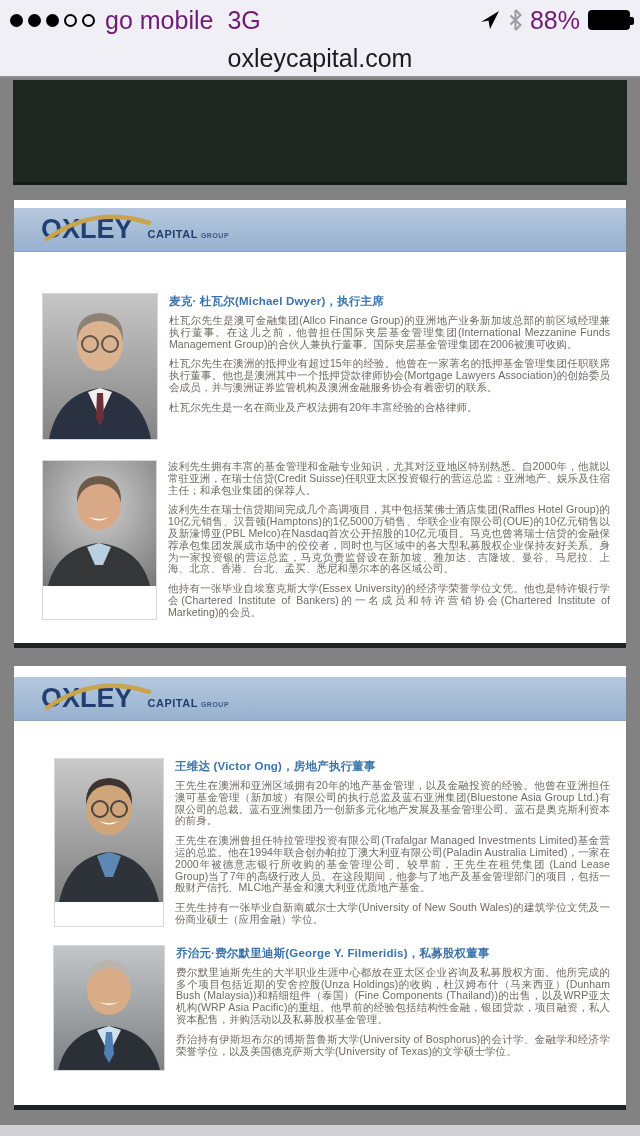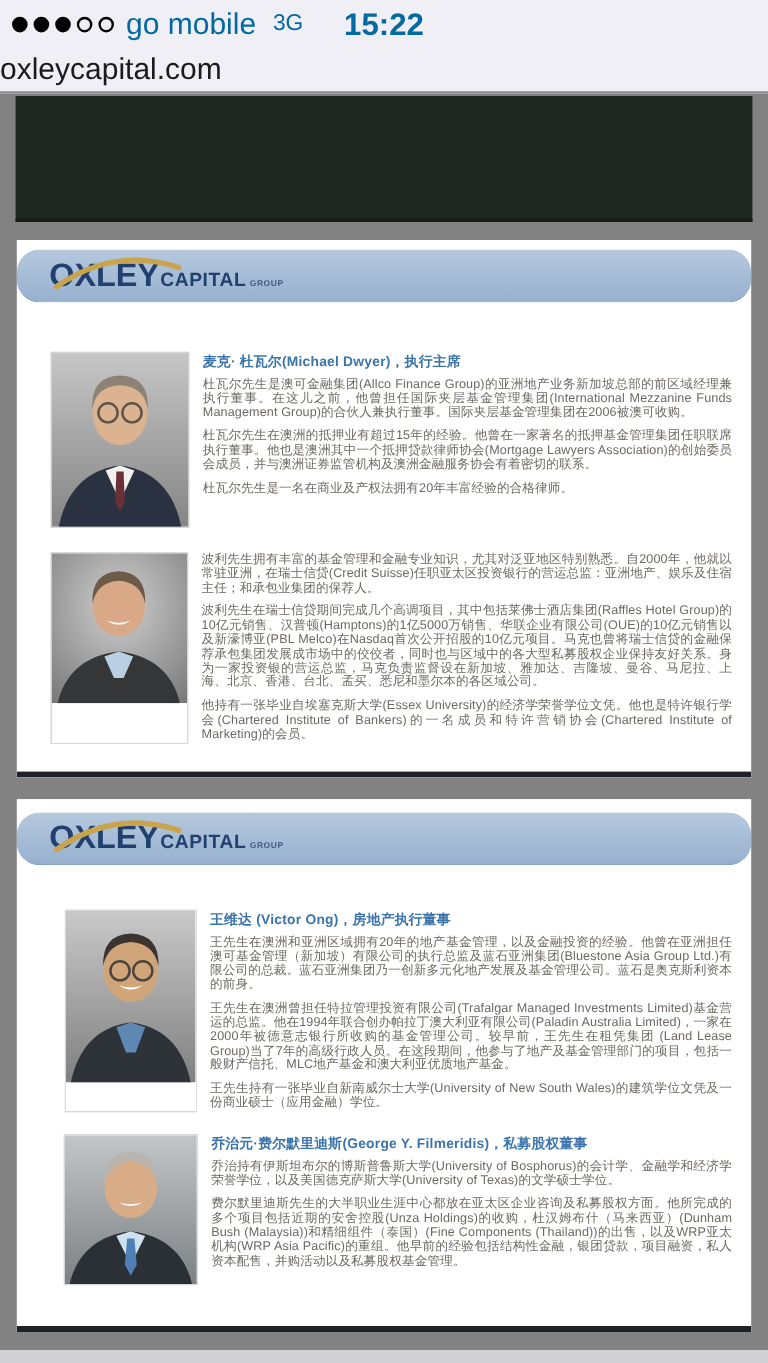--- a/index.html
+++ b/index.html
@@ -4,46 +4,46 @@
 <style>
   html,body{margin:0;padding:0;background:#555;}
   .screen{
     position:relative;width:640px;height:1136px;overflow:hidden;
     background:#828282;
     font-family:"Liberation Sans","DejaVu Sans",sans-serif;
     margin:0 auto;
   }
   
   .ios-top{position:absolute;top:0;left:0;width:640px;height:78px;background:#f0eff5;border-bottom:2px solid #8f9094;box-sizing:border-box;}
-  .status-bar{position:absolute;top:0;left:0;right:0;height:40px;display:flex;align-items:center;padding:0 10px;color:#0369a1;}
+  .status-bar{position:absolute;top:0;left:0;right:0;height:40px;display:flex;align-items:center;padding:0 10px;color:#701a75;}
   .sig{display:flex;align-items:center;gap:5px;margin-right:10px;}
   .sig i{width:13px;height:13px;border-radius:50%;display:inline-block;box-sizing:border-box;}
   .sig i.f{background:#000;}
   .sig i.e{border:2px solid #000;}
   .carrier{font-size:25px;margin-right:14px;}
-  .net{font-size:19px;}
+  .net{font-size:25px;}
   .clock{position:absolute;left:0;right:0;text-align:center;font-size:26px;font-weight:bold;pointer-events:none;}
   .sb-right{margin-left:auto;display:flex;align-items:center;gap:8px;}
   .pct{font-size:25px;}
   .batt{width:42px;height:20px;border:2px solid #000;border-radius:4px;position:relative;background:#000;box-sizing:border-box;}
   .batt:after{content:"";position:absolute;right:-6px;top:5px;width:4px;height:8px;background:#000;border-radius:0 2px 2px 0;}
-  .url-bar{position:absolute;top:40px;left:0;right:0;height:36px;display:flex;align-items:center;justify-content:flex-start;font-size:25px;color:#1b1b1d;}
+  .url-bar{position:absolute;top:40px;left:0;right:0;height:36px;display:flex;align-items:center;justify-content:center;font-size:25px;color:#1b1b1d;}
   
   .banner{position:absolute;top:80px;left:13px;width:614px;height:102px;background:#1f2721;border-bottom:3px solid #151b16;}
   .card{position:absolute;left:14px;width:612px;background:#fff;overflow:hidden;box-sizing:border-box;}
   .card:after{content:"";display:block;position:absolute;left:0;right:0;bottom:0;height:5px;background:#1e2225;}
   .card1{top:200px;height:448px;}
   .card2{top:666px;height:444px;}
   .card-white-strip{height:8px;background:#fff;}
   .card2 .card-white-strip{height:11px;}
-  .band{height:43px;background:linear-gradient(#b6c8de,#97b1cf);border-bottom:1px solid #8aa3c2;position:relative;display:flex;align-items:center;padding-left:27px;border-radius:19px;}
+  .band{height:43px;background:linear-gradient(#b6c8de,#97b1cf);border-bottom:1px solid #8aa3c2;position:relative;display:flex;align-items:center;padding-left:27px;}
   .logo{position:relative;display:flex;align-items:baseline;line-height:1;}
   .logo-arc{position:absolute;left:-4px;top:-13px;pointer-events:none;}
   .w1{font-size:27px;font-weight:bold;color:#21406f;letter-spacing:0px;}
-  .w2{font-size:16px;font-weight:bold;color:#21406f;letter-spacing:.5px;margin-left:1px;}
+  .w2{font-size:11px;font-weight:bold;color:#21406f;letter-spacing:.5px;margin-left:15px;}
   .w3{font-size:7px;font-weight:bold;color:#3d5a85;margin-left:3px;letter-spacing:.5px;}
   
   .person{position:relative;display:flex;padding:0 16px 0 29px;justify-content:space-between;}
   .m1{margin-top:42px;}  
   .m2{margin-top:22px;}  
   .m3{margin-top:38px;padding-left:41px;}  
   .m4{margin-top:20px;padding-left:40px;}  
   .photo{flex:0 0 auto;margin-right:12px;box-shadow:0 0 0 1px #d8d8d8;}
   .bio{flex:1;min-width:0;}
   .bio h3{margin:0 0 6px 0;font-size:11.5px;font-weight:bold;color:#3b74ab;letter-spacing:.2px;}
@@ -61,21 +61,30 @@
     <div class="status-bar">
       <span class="sig">
         <i class="f"></i>
           <i class="f"></i>
           <i class="f"></i>
           <i class="e"></i>
           <i class="e"></i>
       </span>
       <span class="carrier">go mobile</span>
       <span class="net">3G</span>
-      <span class="clock">15:22</span>
+      <span class="sb-right">
+        <svg width="22" height="22" viewBox="0 0 22 22">
+          <path d="M2 13 L20 2 L11 20 L9.5 11.5 Z" fill="#000"></path>
+        </svg>
+        <svg width="13" height="22" viewBox="0 0 13 22">
+          <path d="M6.5 1 L6.5 21 M6.5 1 L11.5 6 L1.5 15.5 M6.5 21 L11.5 16 L1.5 6.5" stroke="#9a9aa0" stroke-width="2" fill="none"></path>
+        </svg>
+        <span class="pct">88%</span>
+        <span class="batt"></span>
+      </span>
     </div>
     <div class="url-bar">
       <span>oxleycapital.com</span>
     </div>
   </div>
 
   <div class="banner"></div>
 
   <div class="card card1">
     <div class="card-white-strip"></div>
@@ -195,20 +204,20 @@
           <ellipse cx="55" cy="44" rx="22" ry="25" fill="#d9ac88"></ellipse>
           <path d="M33 42 Q32 15 55 14 Q78 15 77 42 Q73 23 55 22 Q37 23 33 42Z" fill="#b9b4ad"></path>
           <path d="M45 56 Q55 62 65 56 Q55 59 45 56Z" fill="#fff"></path>
           <path d="M4 124 C12 90 38 82 55 80 C72 82 98 90 106 124 Z" fill="#2b3036"></path>
           <path d="M43 84 L55 80 L67 84 L55 108 Z" fill="#cfe0ee"></path>
           <path d="M52 86 L58 86 L60 108 L55 117 L50 108 Z" fill="#4f7fb5"></path>
         </svg>
       </div>
       <div class="bio">
         <h3>乔治元·费尔默里迪斯(George Y. Filmeridis)，私募股权董事</h3>
+        <p>费尔默里迪斯先生的大半职业生涯中心都放在亚太区企业咨询及私募股权方面。他所完成的多个项目包括近期的安舍控股(Unza Holdings)的收购，杜汉姆布什（马来西亚）(Dunham Bush (Malaysia))和精细组件（泰国）(Fine Components (Thailand))的出售，以及WRP亚太机构(WRP Asia Pacific)的重组。他早前的经验包括结构性金融，银团贷款，项目融资，私人资本配售，并购活动以及私募股权基金管理。</p>
         <p>乔治持有伊斯坦布尔的博斯普鲁斯大学(University of Bosphorus)的会计学、金融学和经济学荣誉学位，以及美国德克萨斯大学(University of Texas)的文学硕士学位。</p>
-        <p>费尔默里迪斯先生的大半职业生涯中心都放在亚太区企业咨询及私募股权方面。他所完成的多个项目包括近期的安舍控股(Unza Holdings)的收购，杜汉姆布什（马来西亚）(Dunham Bush (Malaysia))和精细组件（泰国）(Fine Components (Thailand))的出售，以及WRP亚太机构(WRP Asia Pacific)的重组。他早前的经验包括结构性金融，银团贷款，项目融资，私人资本配售，并购活动以及私募股权基金管理。</p>
       </div>
     </div>
   </div>
 
   <div class="bottom-strip"></div>
 </div>
 
 </body></html>

